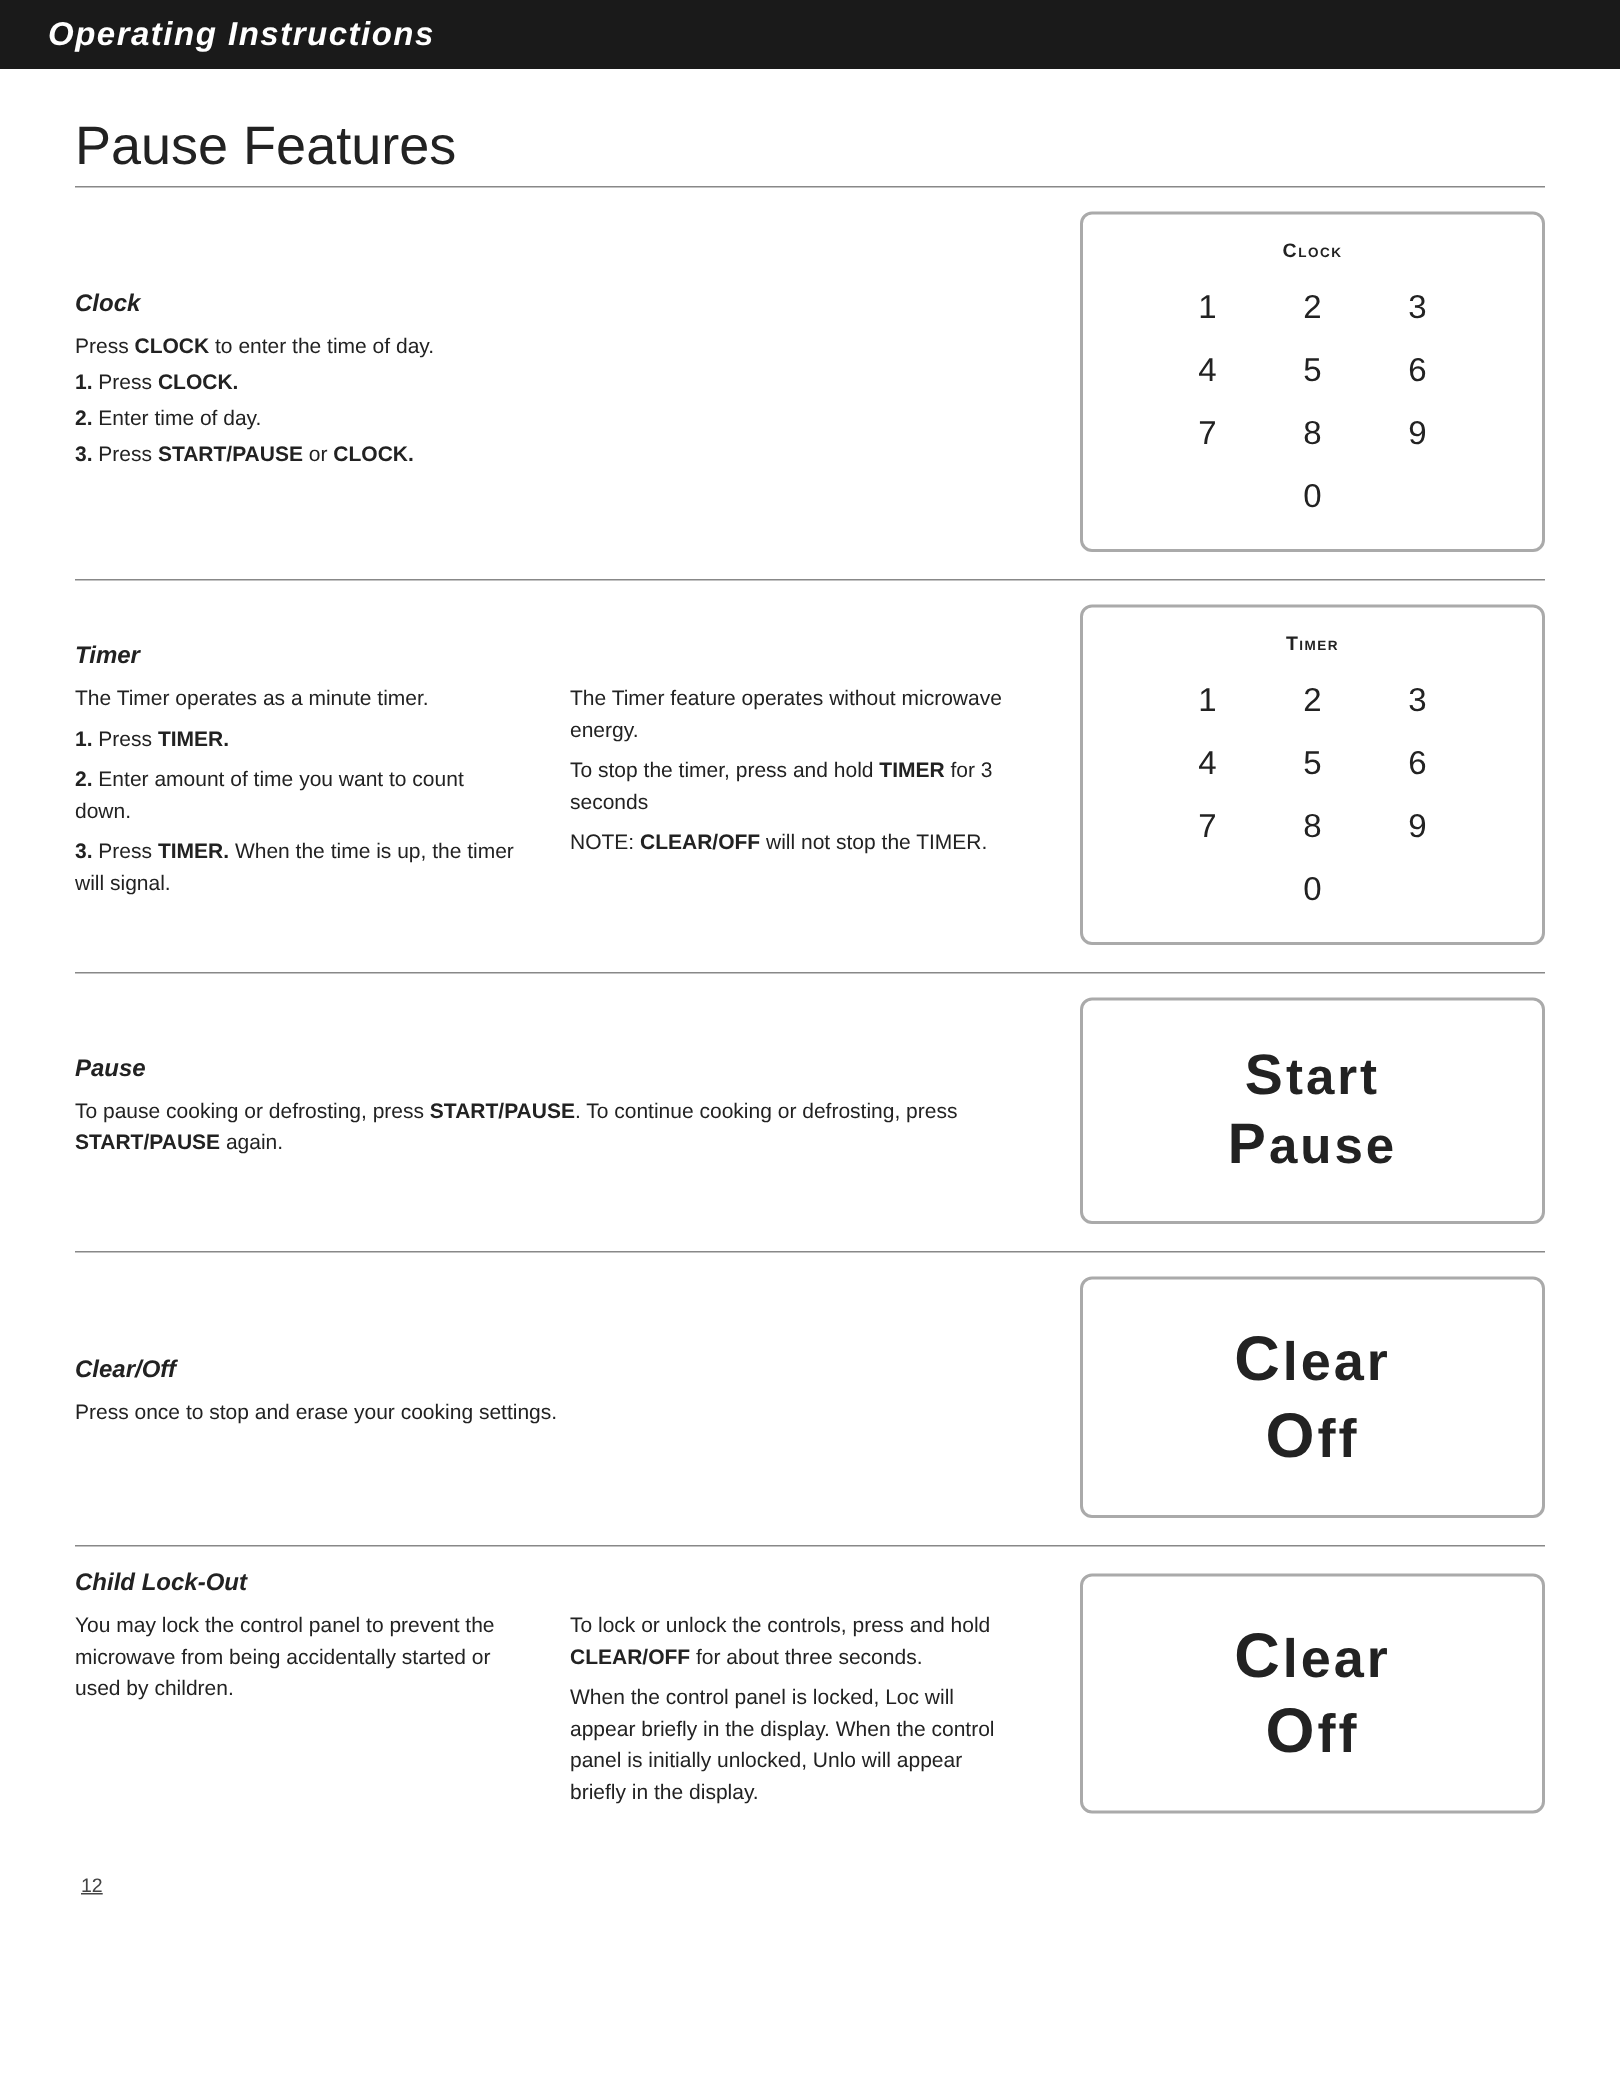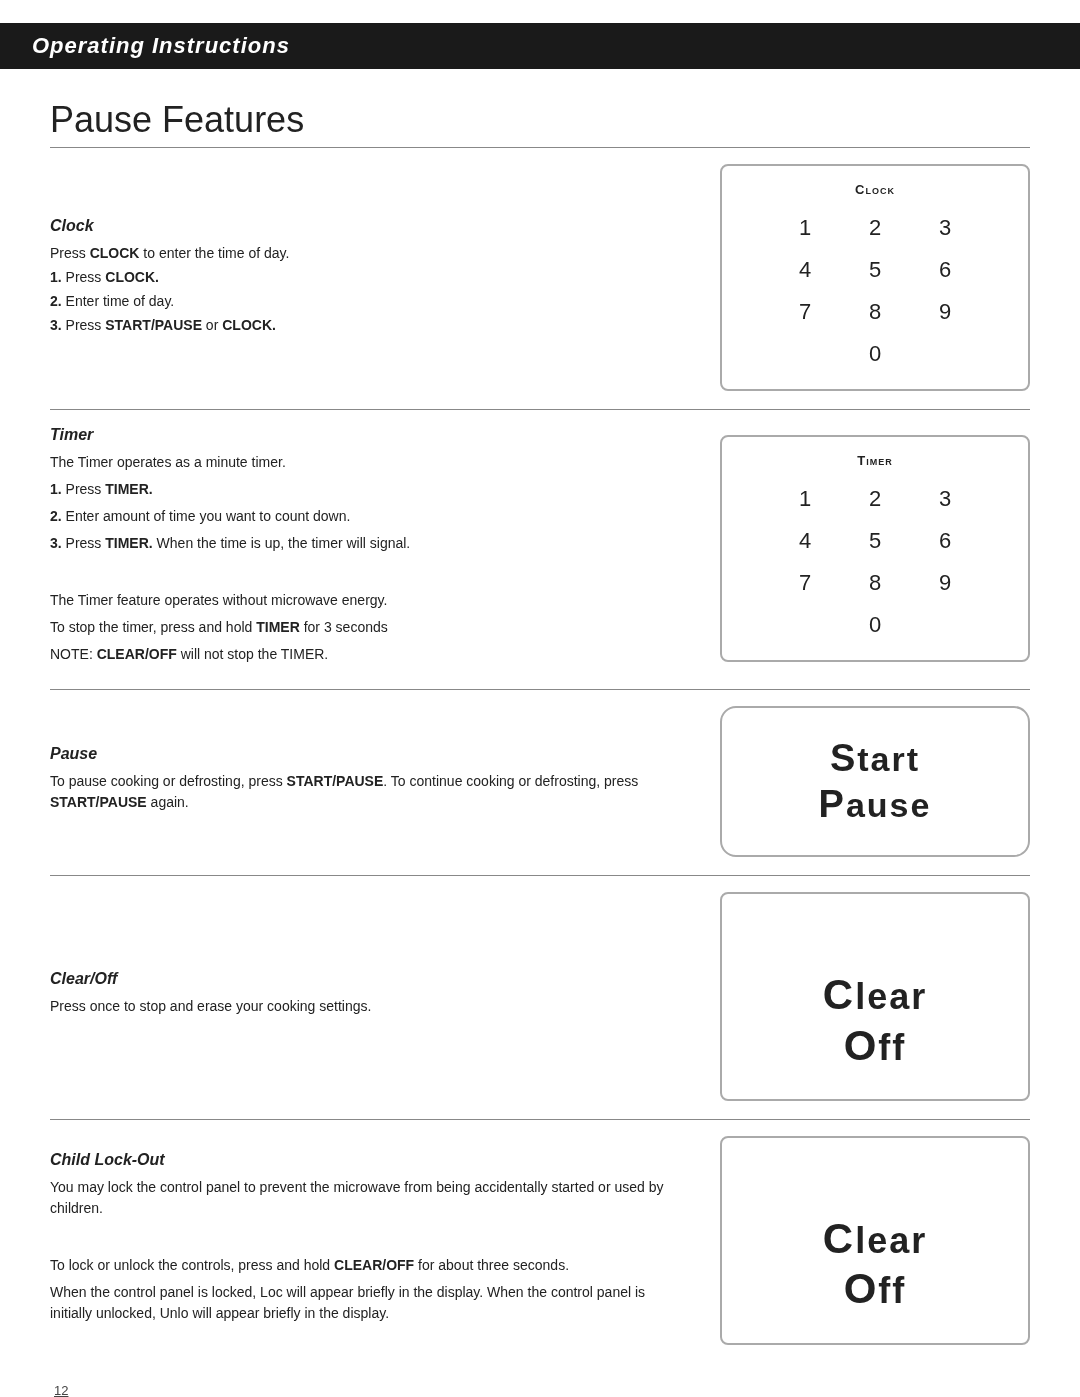--- a/index.html
+++ b/index.html
@@ -11,21 +11,20 @@
       width: 1080px;
       min-height: 1397px;
       padding: 0;
     }
 
     
     .header-bar {
       background: #1a1a1a;
       padding: 10px 32px 10px 32px;
       margin-bottom: 0;
-      margin-top: 23px;
     }
     .header-bar h1 {
       color: #fff;
       font-size: 22px;
       font-style: italic;
       font-weight: bold;
       letter-spacing: 1px;
     }
 
     
@@ -83,21 +82,20 @@
 
     .feature-text .step b {
       font-weight: bold;
     }
 
     
     .two-col {
       display: flex;
       gap: 30px;
       margin-top: 4px;
-      flex-direction: column;
     }
     .two-col .col {
       flex: 1;
       font-size: 14px;
       line-height: 1.5;
     }
     .two-col .col p {
       margin-bottom: 6px;
     }
 
@@ -143,21 +141,20 @@
       color: #222;
       font-family: Arial, Helvetica, sans-serif;
     }
     .numpad-zero {
       grid-column: 2;
     }
 
     
     .start-pause-panel {
       padding: 28px 11px;
-      border-radius: 16px;
     }
     .start-pause-text {
       text-align: center;
       line-height: 1.2;
     }
     .start-pause-text .sp-start {
       font-size: 38px;
       font-variant: small-caps;
       font-weight: bold;
       letter-spacing: 2px;
@@ -181,21 +178,20 @@
       text-align: center;
       line-height: 1.2;
     }
     .clear-off-text .co-clear {
       font-size: 42px;
       font-variant: small-caps;
       font-weight: bold;
       letter-spacing: 2px;
       display: block;
       color: #222;
-      margin-top: 48px;
     }
     .clear-off-text .co-off {
       font-size: 42px;
       font-variant: small-caps;
       font-weight: bold;
       letter-spacing: 2px;
       display: block;
       color: #222;
     }
 

